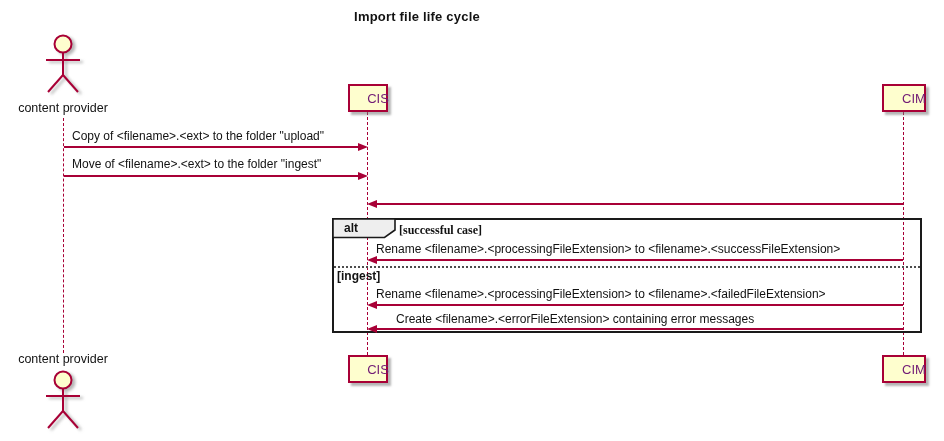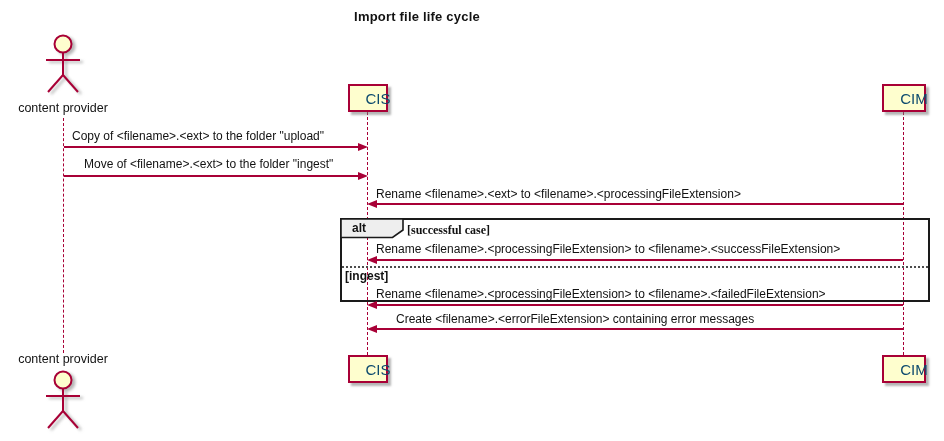--- a/index.html
+++ b/index.html
@@ -8,21 +8,21 @@
     font-family:"Liberation Sans", sans-serif; color:#121212; overflow:hidden;
   }
   .title {
     position:absolute; left:0; top:9px; width:834px; text-align:center;
     font-size:13px; font-weight:bold; letter-spacing:0.2px;
   }
   .participant {
     position:absolute; box-sizing:border-box;
     background:#FEFECE; border:2px solid #A80036;
     display:flex; align-items:center; justify-content:center;
-    font-size:15px; color:#0c4a6e;
+    font-size:13px; color:#701a75;
     box-shadow:3px 3px 2px rgba(120,120,120,0.55);
     padding-left:20px;
   }
   .lifeline { position:absolute; width:0; border-left:1px dashed #A80036; }
   .actor-figure { position:absolute; filter:drop-shadow(3px 2px 1.5px rgba(120,120,120,0.55)); }
   .actor-label { position:absolute; width:130px; text-align:center; font-size:12.5px; white-space:nowrap; }
   .msg-text { position:absolute; font-size:12px; white-space:nowrap;text-align:right; }
   .arrow-line { position:absolute; height:0; border-top:2px solid #A80036; }
   .arrow-head-right {
     position:absolute; width:0; height:0;
@@ -62,29 +62,28 @@
     <div class="actor-label" style="left:-2px; top:101px;">content provider</div>
   </div>
 
   <div class="participant" style="left:348px; top:84px; width:40px; height:28px;">CIS</div>
   <div class="participant" style="left:882px; top:84px; width:44px; height:28px;">CIM</div>
 
   <div class="msg-text" style="left:72px; top:129px;">Copy of &lt;filename&gt;.&lt;ext&gt; to the folder "upload"</div>
   <div class="arrow-line" style="left:64px; top:146px; width:296px;"></div>
   <div class="arrow-head-right" style="left:358px; top:143px;"></div>
 
-  <div class="msg-text" style="left:84px; top:157px;">Move of &lt;filename&gt;.&lt;ext&gt; to the folder "ingest"</div>
+  <div class="msg-text" style="left:72px; top:157px;">Move of &lt;filename&gt;.&lt;ext&gt; to the folder "ingest"</div>
   <div class="arrow-line" style="left:64px; top:175px; width:296px;"></div>
   <div class="arrow-head-right" style="left:358px; top:172px;"></div>
 
-  <div class="msg-text" style="left:376px; top:187px;">Rename &lt;filename&gt;.&lt;ext&gt; to &lt;filename&gt;.&lt;processingFileExtension&gt;</div>
   <div class="arrow-line" style="left:376px; top:203px; width:527px;"></div>
   <div class="arrow-head-left" style="left:367px; top:200px;"></div>
 
-  <div class="fragment" style="left:340px; top:218px; width:590px; height:84px;">
+  <div class="fragment" style="left:332px; top:218px; width:590px; height:115px;">
     <svg class="fragment-pentagon" width="65" height="21" viewBox="0 0 65 21">
       <path d="M1,1 H63 V12 L52.5,19.5 H1 Z" fill="#EEEEEE" stroke="#1a1a1a" stroke-width="1.6"></path>
     </svg>
     <div class="fragment-operator">alt</div>
     <div class="fragment-guard" style="left:65px; top:3px;font-family:Liberation Serif, serif;">[successful case]</div>
     <div class="fragment-divider" style="top:46px;"></div>
     <div class="fragment-guard" style="left:3px; top:49px;">[ingest]</div>
   </div>
 
   <div class="msg-text" style="left:376px; top:242px;">Rename &lt;filename&gt;.&lt;processingFileExtension&gt; to &lt;filename&gt;.&lt;successFileExtension&gt;</div>

